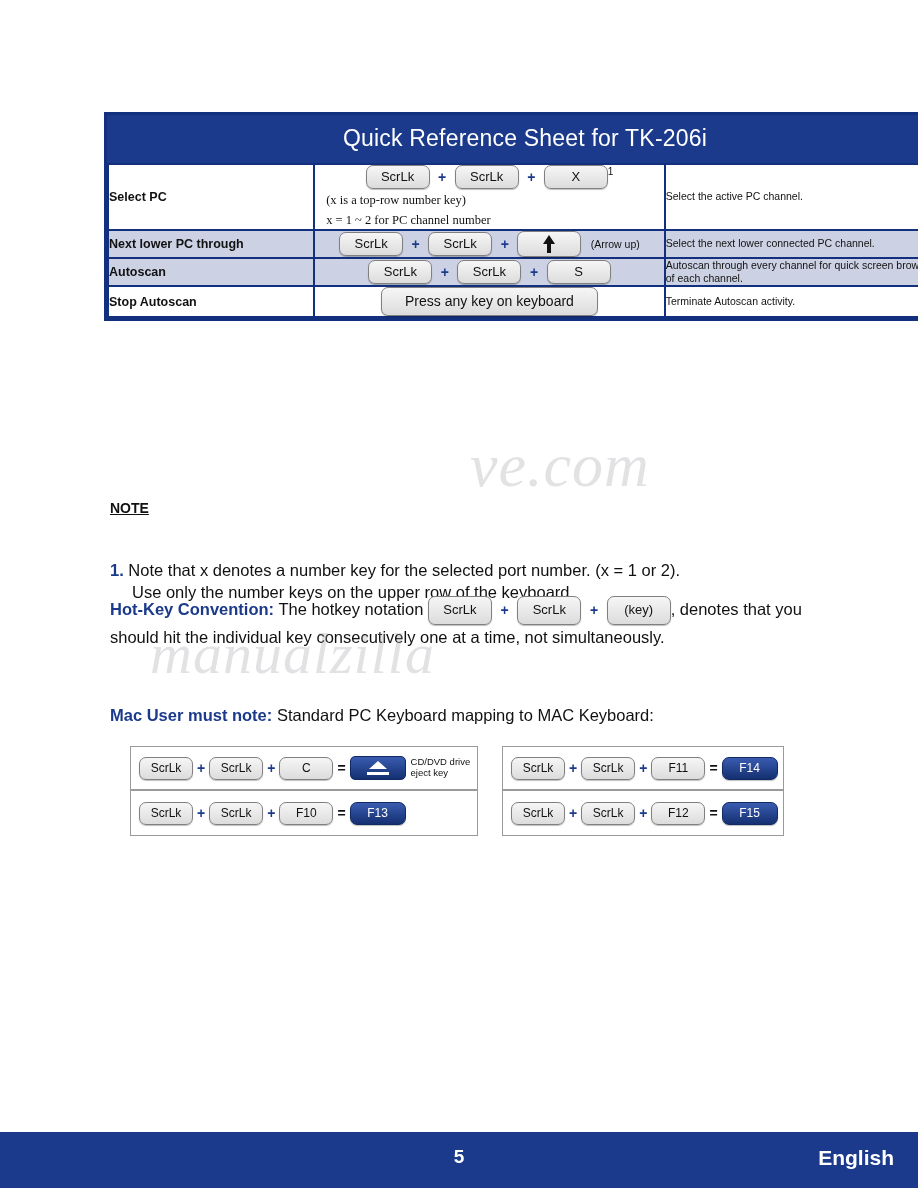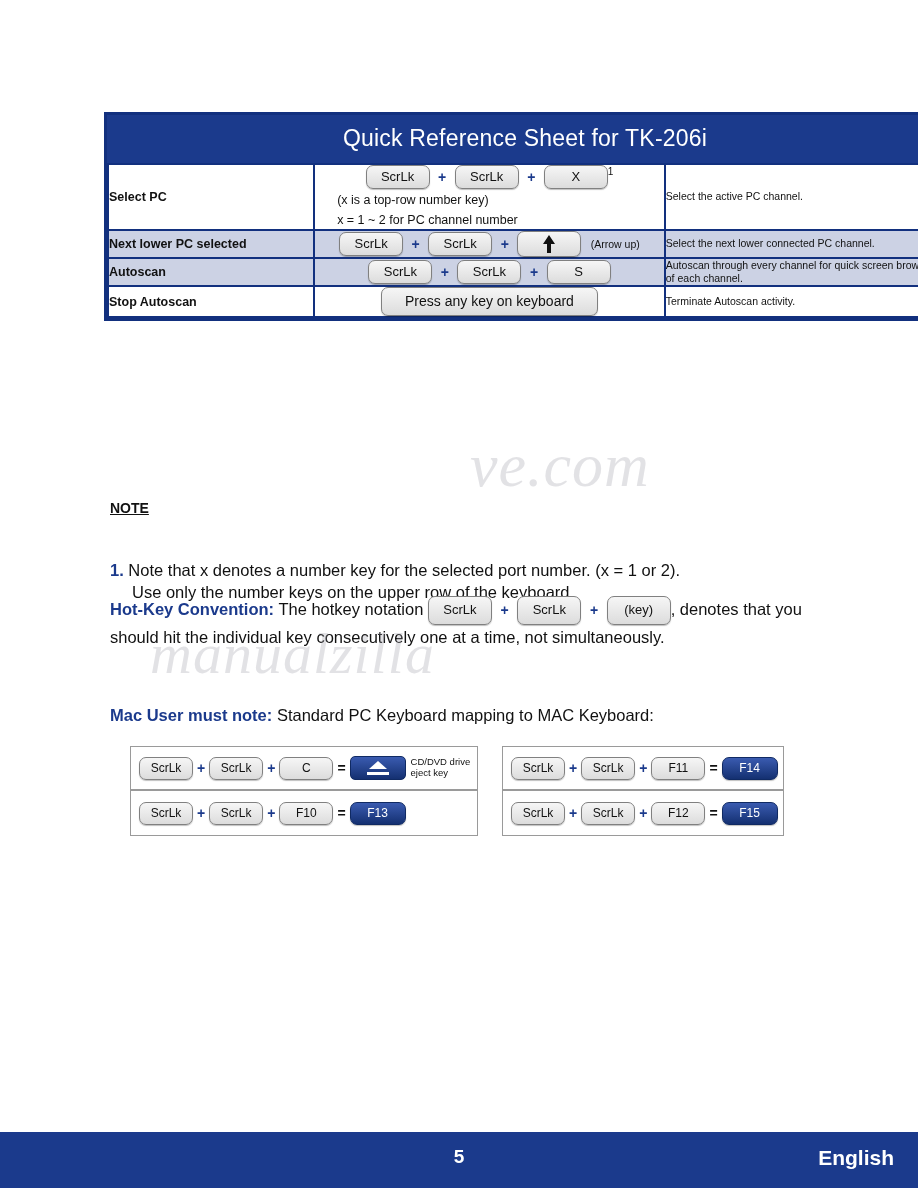--- a/index.html
+++ b/index.html
@@ -127,23 +127,24 @@
   }
   .sup {
     font-size: 10px;
     vertical-align: super;
     color: #111;
   }
   .subnote {
     font-size: 12.5px;
     color: #111;
     text-align: left;
-    padding-left: 22px;
+    padding-left: 11px;
     line-height: 1.35;
     margin-top: 3px;
+    font-family: Liberation Serif, serif;
   }
   .arrowlbl {
     display: inline-block;
     font-size: 10.5px;
     color: #111;
     padding-left: 5px;
     vertical-align: middle;
   }
   .arrow-key {
     display: inline-block;
@@ -335,21 +336,21 @@
           <span class="plus">+</span>
           <span class="key">X</span><span class="sup">1</span>
         </div>
         <div class="subnote">(x is a top-row number key)</div>
         <div class="subnote">x = 1 ~ 2 for PC channel number</div>
       </td>
       <td class="desc-cell">Select the active PC channel.</td>
     </tr>
 
     <tr class="rowshade">
-      <td class="cmd-cell">Next lower PC selected</td>
+      <td class="cmd-cell">Next lower PC through</td>
       <td class="hot-cell">
         <span class="key">ScrLk</span>
         <span class="plus">+</span>
         <span class="key">ScrLk</span>
         <span class="plus">+</span>
         <span class="arrow-key">
           <svg width="20" height="22" viewBox="0 0 20 22">
                 <polygon points="10,2 16,11 12,11 12,20 8,20 8,11 4,11" fill="#111"></polygon>
               </svg>
         </span>

